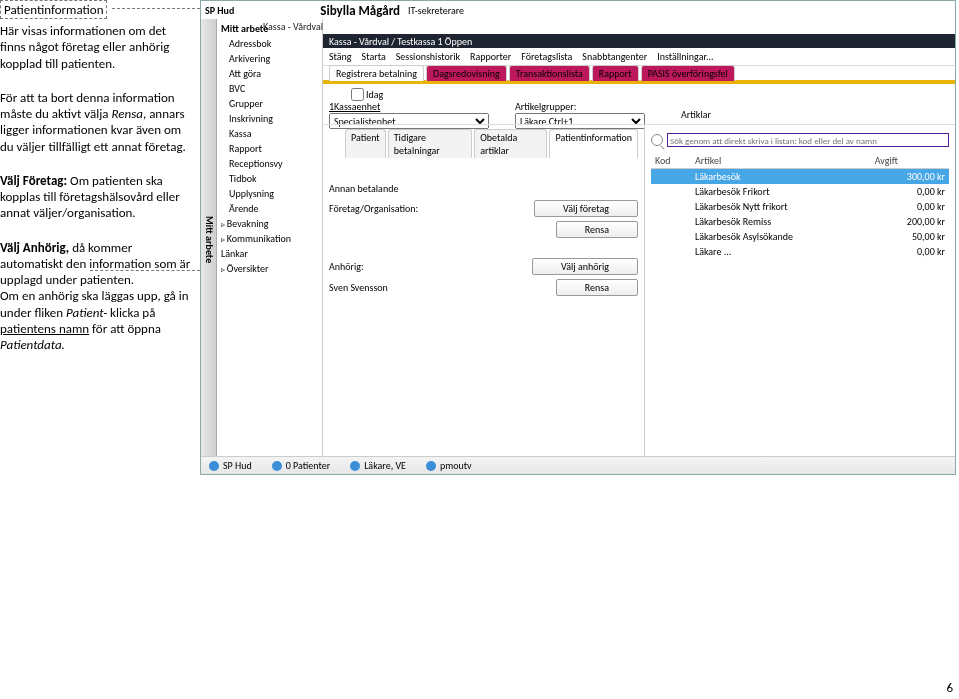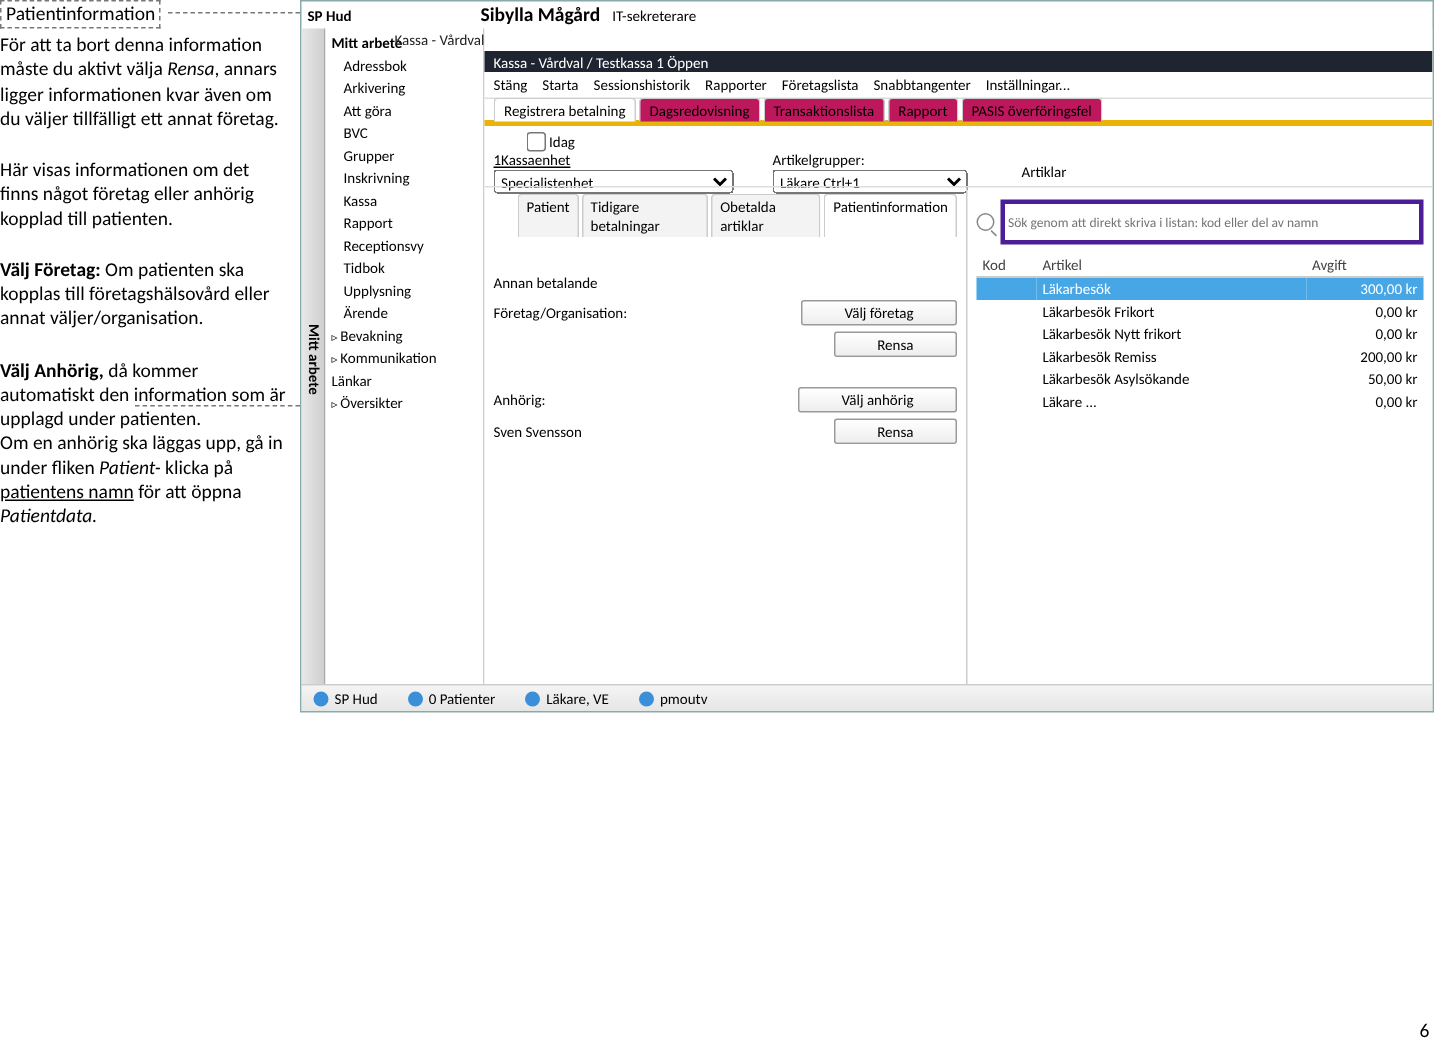--- a/index.html
+++ b/index.html
@@ -177,21 +177,21 @@
     cursor:pointer;
     min-width:60px;
   }
   .right-pane {
     flex:1;
     padding:4px 6px;
     font-size:10px;
     position:relative;
   }
   .search-line { display:flex; align-items:center; gap:4px; margin:4px 0 6px; }
-  .search-line input { flex:1; font-size:9px; height:30px; border:3px solid #4c1d95; padding:0 2px; }
+  .search-line input { flex:1; font-size:9px; height:14px; border:1px solid #4c1d95; padding:0 2px; }
   .mag { width:12px;height:12px;border:1px solid #888;border-radius:50%;position:relative;}
   .mag::after{content:"";position:absolute;right:-3px;bottom:-3px;width:5px;height:1px;background:#888;transform:rotate(45deg);}
   .tbl { width:100%; border-collapse:collapse; font-size:10px; }
   .tbl th { text-align:left; font-weight:400; border-bottom:1px solid #ccc; padding:1px 4px; color:#444;}
   .tbl td { padding:1px 4px; }
   .tbl tr.hl { background:#47a6e6; color:#fff; }
   .r { text-align:right; }
 
   .status-bar {
     position:absolute;
@@ -212,24 +212,24 @@
     right: 6px;
     bottom: 4px;
     font-size: 13px;
   }
 </style>
 </head>
 <body>
 
 <div class="annotation-col">
   <span class="callout-box">Patientinformation</span>
+  <p class="ann-p">Här visas informationen om det finns något företag eller anhörig kopplad till patienten.</p>
   <p class="ann-p">
     <span>För att ta bort denna information måste du aktivt välja </span><em>Rensa</em><span>, annars ligger informationen kvar även om du väljer tillfälligt ett annat företag.</span>
   </p>
-  <p class="ann-p">Här visas informationen om det finns något företag eller anhörig kopplad till patienten.</p>
   <p class="ann-p">
     <strong>Välj Företag:</strong><span> Om patienten ska kopplas till företagshälsovård eller annat väljer/organisation.</span>
   </p>
   <p class="ann-p">
     <strong>Välj Anhörig,</strong><span> då kommer automatiskt den information som är upplagd under patienten.</span><br>
     <span>Om en anhörig ska läggas upp, gå in under fliken </span><em>Patient-</em><span> klicka på </span><u>patientens namn</u><span> för att öppna </span><em>Patientdata.</em>
   </p>
 </div>
 
 <div class="dashline" style="left:112px; top:8px; width:88px;"></div>

